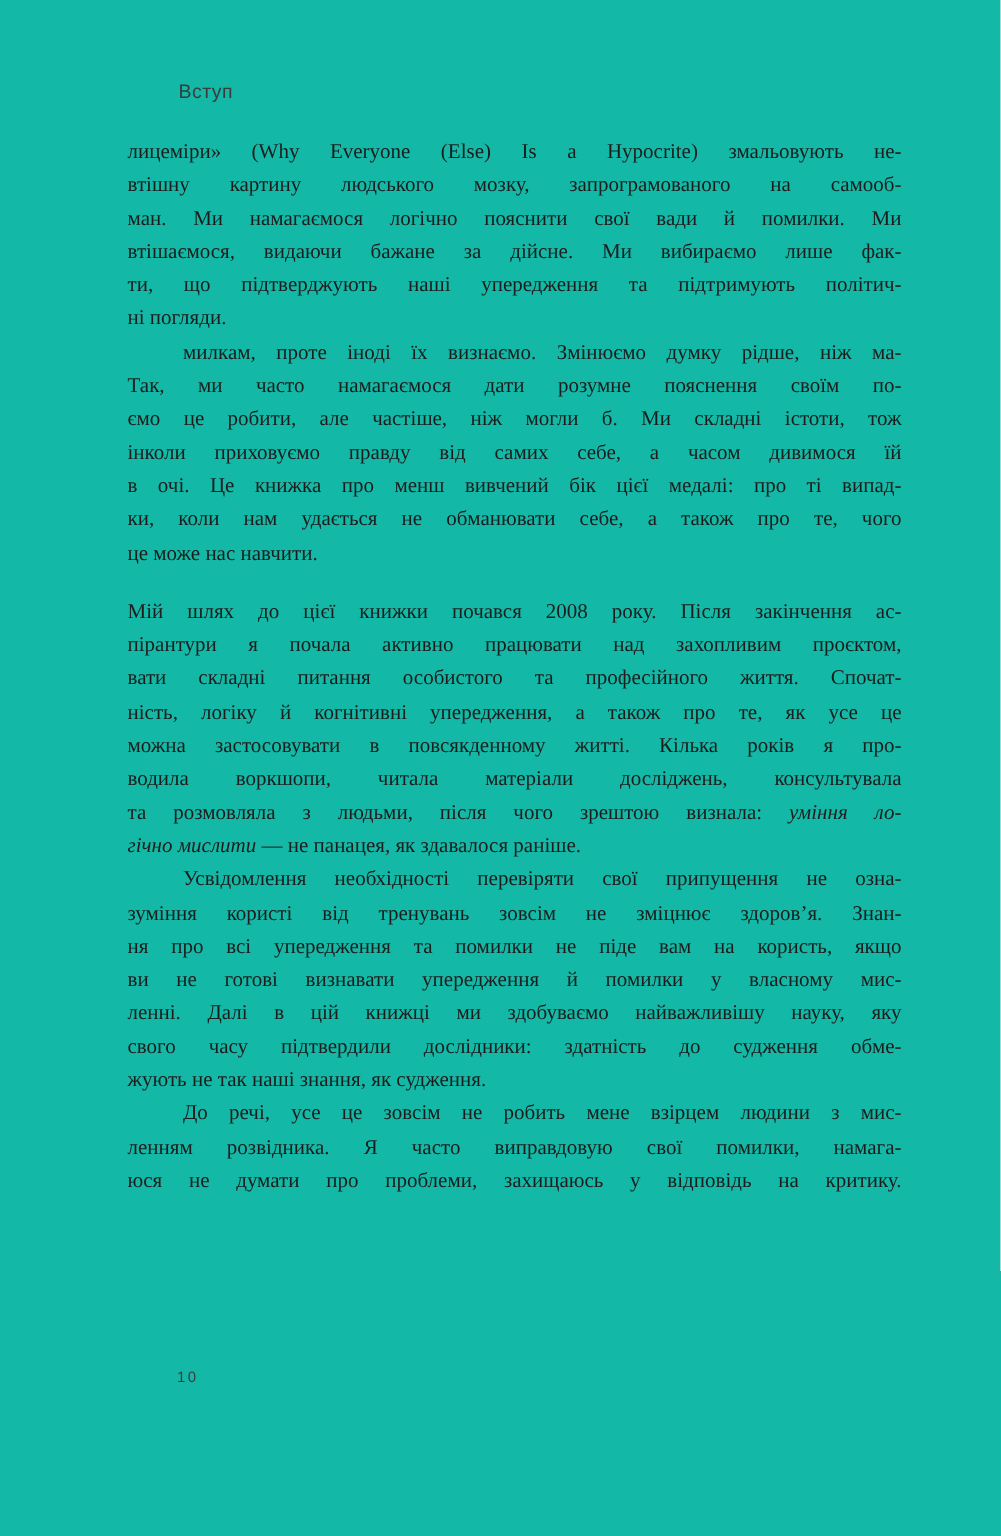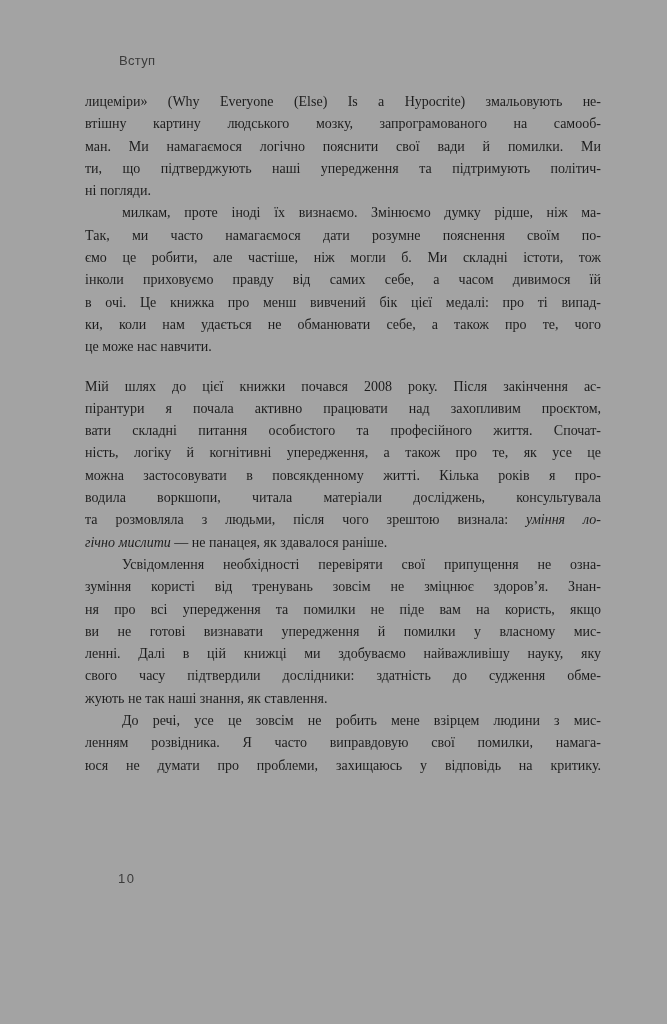--- a/index.html
+++ b/index.html
@@ -1,20 +1,20 @@
 <!DOCTYPE html>
 <html lang="uk"><head>
 <meta charset="utf-8">
 <style>
   html, body { margin: 0; padding: 0; background: #ffffff; }
   .page {
     position: relative;
     width: 667px;
     height: 1024px;
-    background: #a3a3a3;
+    background: #14b8a6;
     overflow: hidden;
     font-family: "Liberation Serif", serif;
   }
   .running-head {
     position: absolute;
     left: 119px;
     top: 53px;
     font-family: "Liberation Sans", sans-serif;
     font-size: 13px;
     line-height: 16px;
@@ -36,38 +36,39 @@
   .line {
     text-align: justify;
     text-align-last: justify;
     white-space: normal;
   }
   .line.end { text-align-last: left; }
   .it { font-style: italic; }
   .folio {
     position: absolute;
     left: 118px;
-    top: 871px;
+    top: 913px;
     font-family: "Liberation Sans", sans-serif;
-    font-size: 13px;
+    font-size: 10px;
     letter-spacing: 1.6px;
     color: #3b3b3b;
   }
 </style>
 </head>
 <body>
 
 <div class="page">
   <div class="running-head">Вступ</div>
 
   <div class="text-block">
       <div class="para">
         <div class="line"><span>лицеміри» (Why Everyone (Else) Is a Hypocrite) змальовують не-</span></div>
         <div class="line"><span>втішну картину людського мозку, запрограмованого на самооб-</span></div>
         <div class="line"><span>ман. Ми намагаємося логічно пояснити свої вади й помилки. Ми</span></div>
+        <div class="line"><span>втішаємося, видаючи бажане за дійсне. Ми вибираємо лише фак-</span></div>
         <div class="line"><span>ти, що підтверджують наші упередження та підтримують політич-</span></div>
         <div class="line end"><span>ні погляди.</span></div>
       </div>
       <div class="para indent">
         <div class="line"><span>милкам, проте іноді їх визнаємо. Змінюємо думку рідше, ніж ма-</span></div>
         <div class="line"><span>Так, ми часто намагаємося дати розумне пояснення своїм по-</span></div>
         <div class="line"><span>ємо це робити, але частіше, ніж могли б. Ми складні істоти, тож</span></div>
         <div class="line"><span>інколи приховуємо правду від самих себе, а часом дивимося їй</span></div>
         <div class="line"><span>в очі. Це книжка про менш вивчений бік цієї медалі: про ті випад-</span></div>
         <div class="line"><span>ки, коли нам удається не обманювати себе, а також про те, чого</span></div>
@@ -83,21 +84,21 @@
         <div class="line"><span>та розмовляла з людьми, після чого зрештою визнала: </span><span class="it">уміння ло-</span></div>
         <div class="line end"><span class="it">гічно мислити</span><span> — не панацея, як здавалося раніше.</span></div>
       </div>
       <div class="para indent">
         <div class="line"><span>Усвідомлення необхідності перевіряти свої припущення не озна-</span></div>
         <div class="line"><span>зуміння користі від тренувань зовсім не зміцнює здоров’я. Знан-</span></div>
         <div class="line"><span>ня про всі упередження та помилки не піде вам на користь, якщо</span></div>
         <div class="line"><span>ви не готові визнавати упередження й помилки у власному мис-</span></div>
         <div class="line"><span>ленні. Далі в цій книжці ми здобуваємо найважливішу науку, яку</span></div>
         <div class="line"><span>свого часу підтвердили дослідники: здатність до судження обме-</span></div>
-        <div class="line end"><span>жують не так наші знання, як ставлення.</span></div>
+        <div class="line end"><span>жують не так наші знання, як судження.</span></div>
       </div>
       <div class="para indent">
         <div class="line"><span>До речі, усе це зовсім не робить мене взірцем людини з мис-</span></div>
         <div class="line"><span>ленням розвідника. Я часто виправдовую свої помилки, намага-</span></div>
         <div class="line"><span>юся не думати про проблеми, захищаюсь у відповідь на критику.</span></div>
       </div>
     </div>
 
   <div class="folio">10</div>
 </div>

